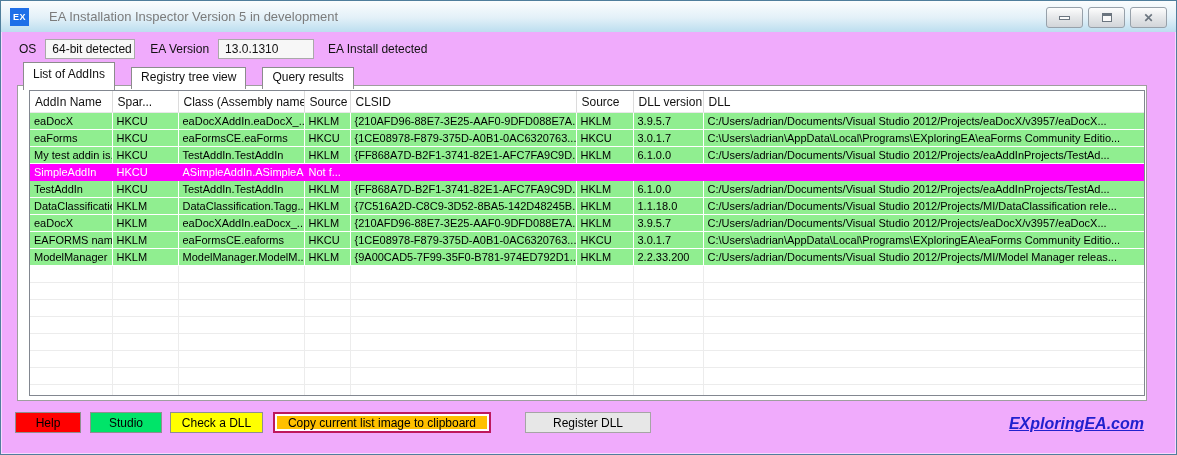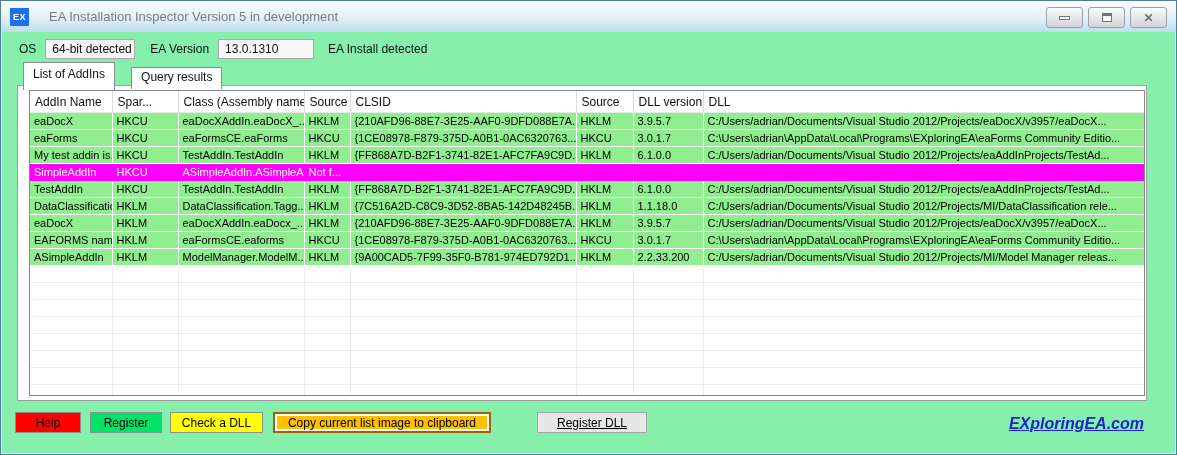--- a/index.html
+++ b/index.html
@@ -1,16 +1,16 @@
 <!DOCTYPE html>
 <html><head>
 <meta charset="utf-8">
 <style>
   html,body{margin:0;padding:0;background:#D6D6D6;font-family:"Liberation Sans",sans-serif;}
-  .window{position:relative;width:1175px;height:453px;margin:0;background:#86efac;
+  .window{position:relative;width:1175px;height:453px;margin:0;background:#f0abfc;
     border:1px solid #4F7E9C;box-shadow:inset 0 0 0 1px rgba(255,255,255,.55);overflow:hidden;}
   
   .titlebar{position:absolute;top:0;left:0;right:0;height:31px;
     background:linear-gradient(180deg,#FBFDFE 0%,#E2F0F8 55%,#BCDEEF 100%);
     display:flex;align-items:center;padding-left:9px;box-sizing:border-box;}
   .app-icon{width:19px;height:18px;background:#1E6FE8;color:#FFF;font-size:9px;font-weight:bold;
     display:flex;align-items:center;justify-content:center;letter-spacing:.5px;}
   .title-text{margin-left:20px;font-size:13px;color:#7B7B7B;}
   .win-controls{position:absolute;right:9px;top:6px;display:flex;}
   .win-btn{width:35px;height:19px;margin-left:5px;border:1px solid #97A1AA;border-radius:3px;
@@ -50,22 +50,22 @@
   col.c1{width:82px;}col.c2{width:66px;}col.c3{width:126px;}col.c4{width:46px;}
   col.c5{width:226px;}col.c6{width:57px;}col.c7{width:70px;}col.c8{width:441px;}
   
   .footer{position:absolute;top:411px;left:14px;display:flex;align-items:center;}
   .btn{height:21px;border:1px solid #8F8F8F;font-size:12px;color:#000;display:flex;
     align-items:center;justify-content:center;box-sizing:border-box;cursor:default;
     font-family:"Liberation Sans",sans-serif;}
   .btn-help{width:66px;}
   .btn-refresh{width:72px;margin-left:9px;}
   .btn-check{width:93px;margin-left:8px;}
-  .btn-copy{width:218px;margin-left:10px;border:2px solid #a16207;box-shadow:inset 0 0 0 2px #FFF;}
-  .btn-register{width:110px;margin-left:46px;background:#E7E7E7;border:1px solid #A5A5A5;text-decoration:underline;}
+  .btn-copy{width:218px;margin-left:10px;border:2px solid #be185d;box-shadow:inset 0 0 0 2px #FFF;}
+  .btn-register{width:126px;margin-left:34px;background:#E7E7E7;border:1px solid #A5A5A5;}
   .site-link{position:absolute;top:414px;right:32px;font-size:16px;font-weight:bold;font-style:italic;
     text-decoration:underline;cursor:pointer;}
 </style>
 </head>
 <body>
 
 <div class="window">
 
   <div class="titlebar">
     <div class="app-icon">EX</div>
@@ -86,20 +86,21 @@
   <div class="info-bar">
     <span>OS</span>
     <div class="field f-os">64-bit detected</div>
     <span class="lbl-ver">EA Version</span>
     <div class="field f-ver">13.0.1310</div>
     <span class="lbl-loc">EA Install detected</span>
   </div>
 
   <div class="tabs">
     <div class="tab active">List of AddIns</div>
+    <div class="tab">Registry tree view</div>
     <div class="tab">Query results</div>
   </div>
 
   <div class="tabpage">
     <div class="listview">
       <table class="addins">
         <colgroup>
           <col class="c1">
             <col class="c2">
             <col class="c3">
@@ -196,21 +197,21 @@
               <td>EAFORMS name</td>
               <td>HKLM</td>
               <td>eaFormsCE.eaforms</td>
               <td>HKCU</td>
               <td>{1CE08978-F879-375D-A0B1-0AC6320763...</td>
               <td>HKCU</td>
               <td>3.0.1.7</td>
               <td>C:\Users\adrian\AppData\Local\Programs\EXploringEA\eaForms Community Editio...</td>
             </tr>
             <tr class="row-green">
-              <td>ASimpleAddIn</td>
+              <td>ModelManager</td>
               <td>HKLM</td>
               <td>ModelManager.ModelM...</td>
               <td>HKLM</td>
               <td>{9A00CAD5-7F99-35F0-B781-974ED792D1...</td>
               <td>HKLM</td>
               <td>2.2.33.200</td>
               <td>C:/Users/adrian/Documents/Visual Studio 2012/Projects/MI/Model Manager releas...</td>
             </tr>
             <tr class="row-empty">
               <td></td>
@@ -292,21 +293,21 @@
               <td></td>
               <td></td>
             </tr>
           </tbody>
       </table>
     </div>
   </div>
 
   <div class="footer">
     <button class="btn btn-help" style="background: rgb(255, 0, 0);">Help</button>
-    <button class="btn btn-refresh" style="background: rgb(0, 228, 105);">Register</button>
+    <button class="btn btn-refresh" style="background: rgb(0, 228, 105);">Studio</button>
     <button class="btn btn-check" style="background: rgb(255, 255, 0);">Check a DLL</button>
     <button class="btn btn-copy" style="background: rgb(255, 192, 0);">Copy current list image to clipboard</button>
     <button class="btn btn-register">Register DLL</button>
   </div>
 
   <a class="site-link" style="color: rgb(33, 33, 206);">EXploringEA.com</a>
 
 </div>
 
 </body></html>

